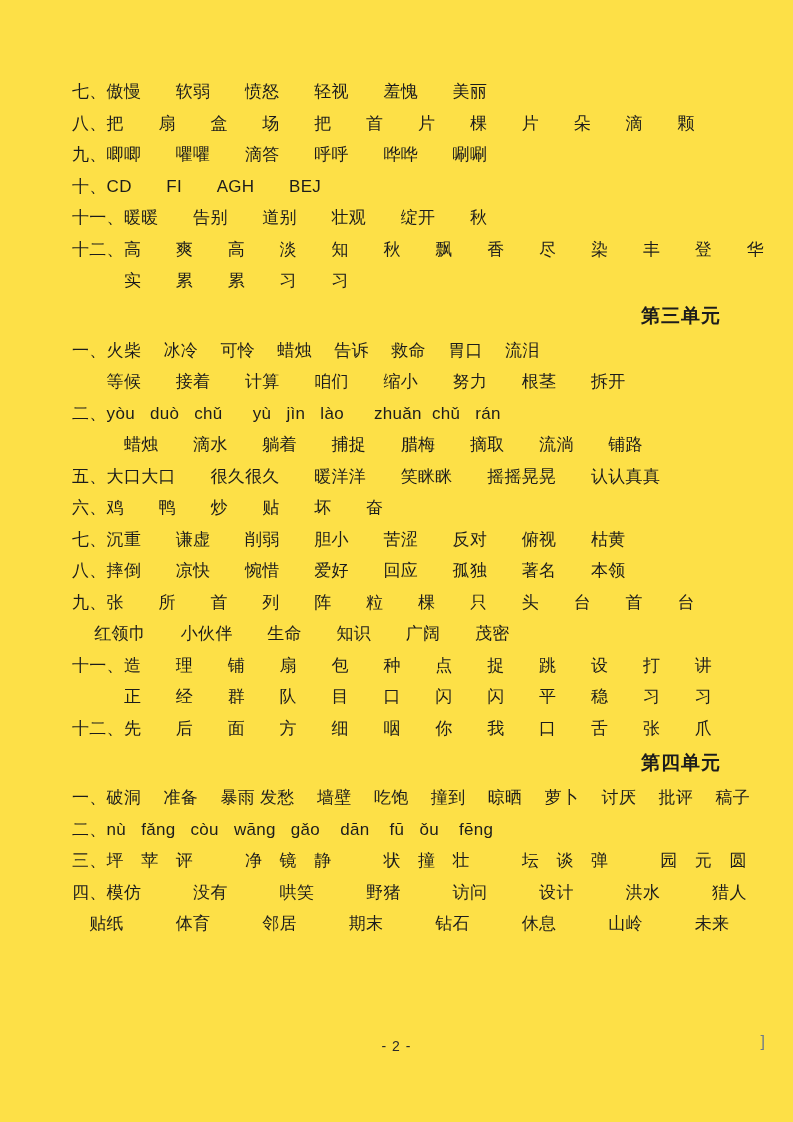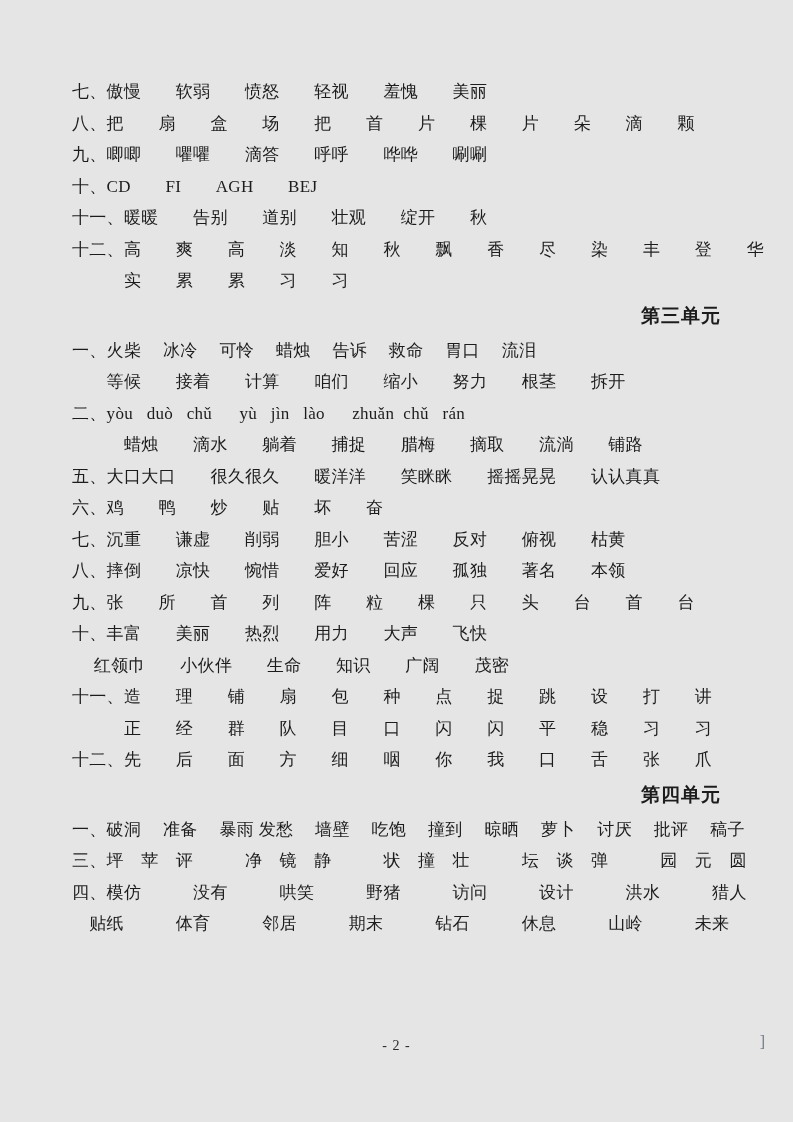--- a/index.html
+++ b/index.html
@@ -4,23 +4,23 @@
 <style>
   html, body {
     margin: 0;
     padding: 0;
     background: #ffffff;
   }
   .page {
     position: relative;
     width: 793px;
     height: 1122px;
-    background: #e5e5e5;
+    background: #fde047;
     overflow: hidden;
-    font-family: Liberation Serif, serif;
+    font-family: Liberation Sans, sans-serif;
     color: #1c1c1c;
   }
   .content {
     padding: 76px 0 0 72px;
   }
   .line {
     font-size: 17px;
     line-height: 31.5px;
     white-space: pre;
     letter-spacing: 0.3px;
@@ -72,30 +72,30 @@
       <div class="unit-heading">第三单元</div>
       <div class="line">一、火柴　 冰冷　 可怜　 蜡烛　 告诉　 救命　 胃口　 流泪</div>
       <div class="line">　　等候　　接着　　计算　　咱们　　缩小　　努力　　根茎　　拆开</div>
       <div class="line">二、yòu   duò   chǔ      yù   jìn   lào      zhuǎn  chǔ   rán</div>
       <div class="line">　　　蜡烛　　滴水　　躺着　　捕捉　　腊梅　　摘取　　流淌　　铺路</div>
       <div class="line">五、大口大口　　很久很久　　暖洋洋　　笑眯眯　　摇摇晃晃　　认认真真</div>
       <div class="line">六、鸡　　鸭　　炒　　贴　　坏　　奋</div>
       <div class="line">七、沉重　　谦虚　　削弱　　胆小　　苦涩　　反对　　俯视　　枯黄</div>
       <div class="line">八、摔倒　　凉快　　惋惜　　爱好　　回应　　孤独　　著名　　本领</div>
       <div class="line">九、张　　所　　首　　列　　阵　　粒　　棵　　只　　头　　台　　首　　台</div>
-      <div class="line">十、丰富　　美丽　　热烈　　用力　　大声　　飞快</div>
       <div class="line">　 红领巾　　小伙伴　　生命　　知识　　广阔　　茂密</div>
       <div class="line">十一、造　　理　　铺　　扇　　包　　种　　点　　捉　　跳　　设　　打　　讲</div>
       <div class="line">　　　正　　经　　群　　队　　目　　口　　闪　　闪　　平　　稳　　习　　习</div>
       <div class="line">十二、先　　后　　面　　方　　细　　咽　　你　　我　　口　　舌　　张　　爪</div>
     </div>
 
     <div>
       <div class="unit-heading">第四单元</div>
       <div class="line">一、破洞　 准备　 暴雨 发愁　 墙壁　 吃饱　 撞到　 晾晒　 萝卜　 讨厌　 批评　 稿子</div>
+      <div class="line">二、nù   fǎng   còu   wāng   gǎo    dān    fū   ǒu    fēng</div>
       <div class="line">三、坪　苹　评　　　净　镜　静　　　状　撞　壮　　　坛　谈　弹　　　园　元　圆</div>
       <div class="line">四、模仿　　　没有　　　哄笑　　　野猪　　　访问　　　设计　　　洪水　　　猎人</div>
       <div class="line">　贴纸　　　体育　　　邻居　　　期末　　　钻石　　　休息　　　山岭　　　未来</div>
     </div>
 
   </div>
 
   <div class="footer">- 2 -</div>
   <div class="margin-mark">]</div>
 </div>

